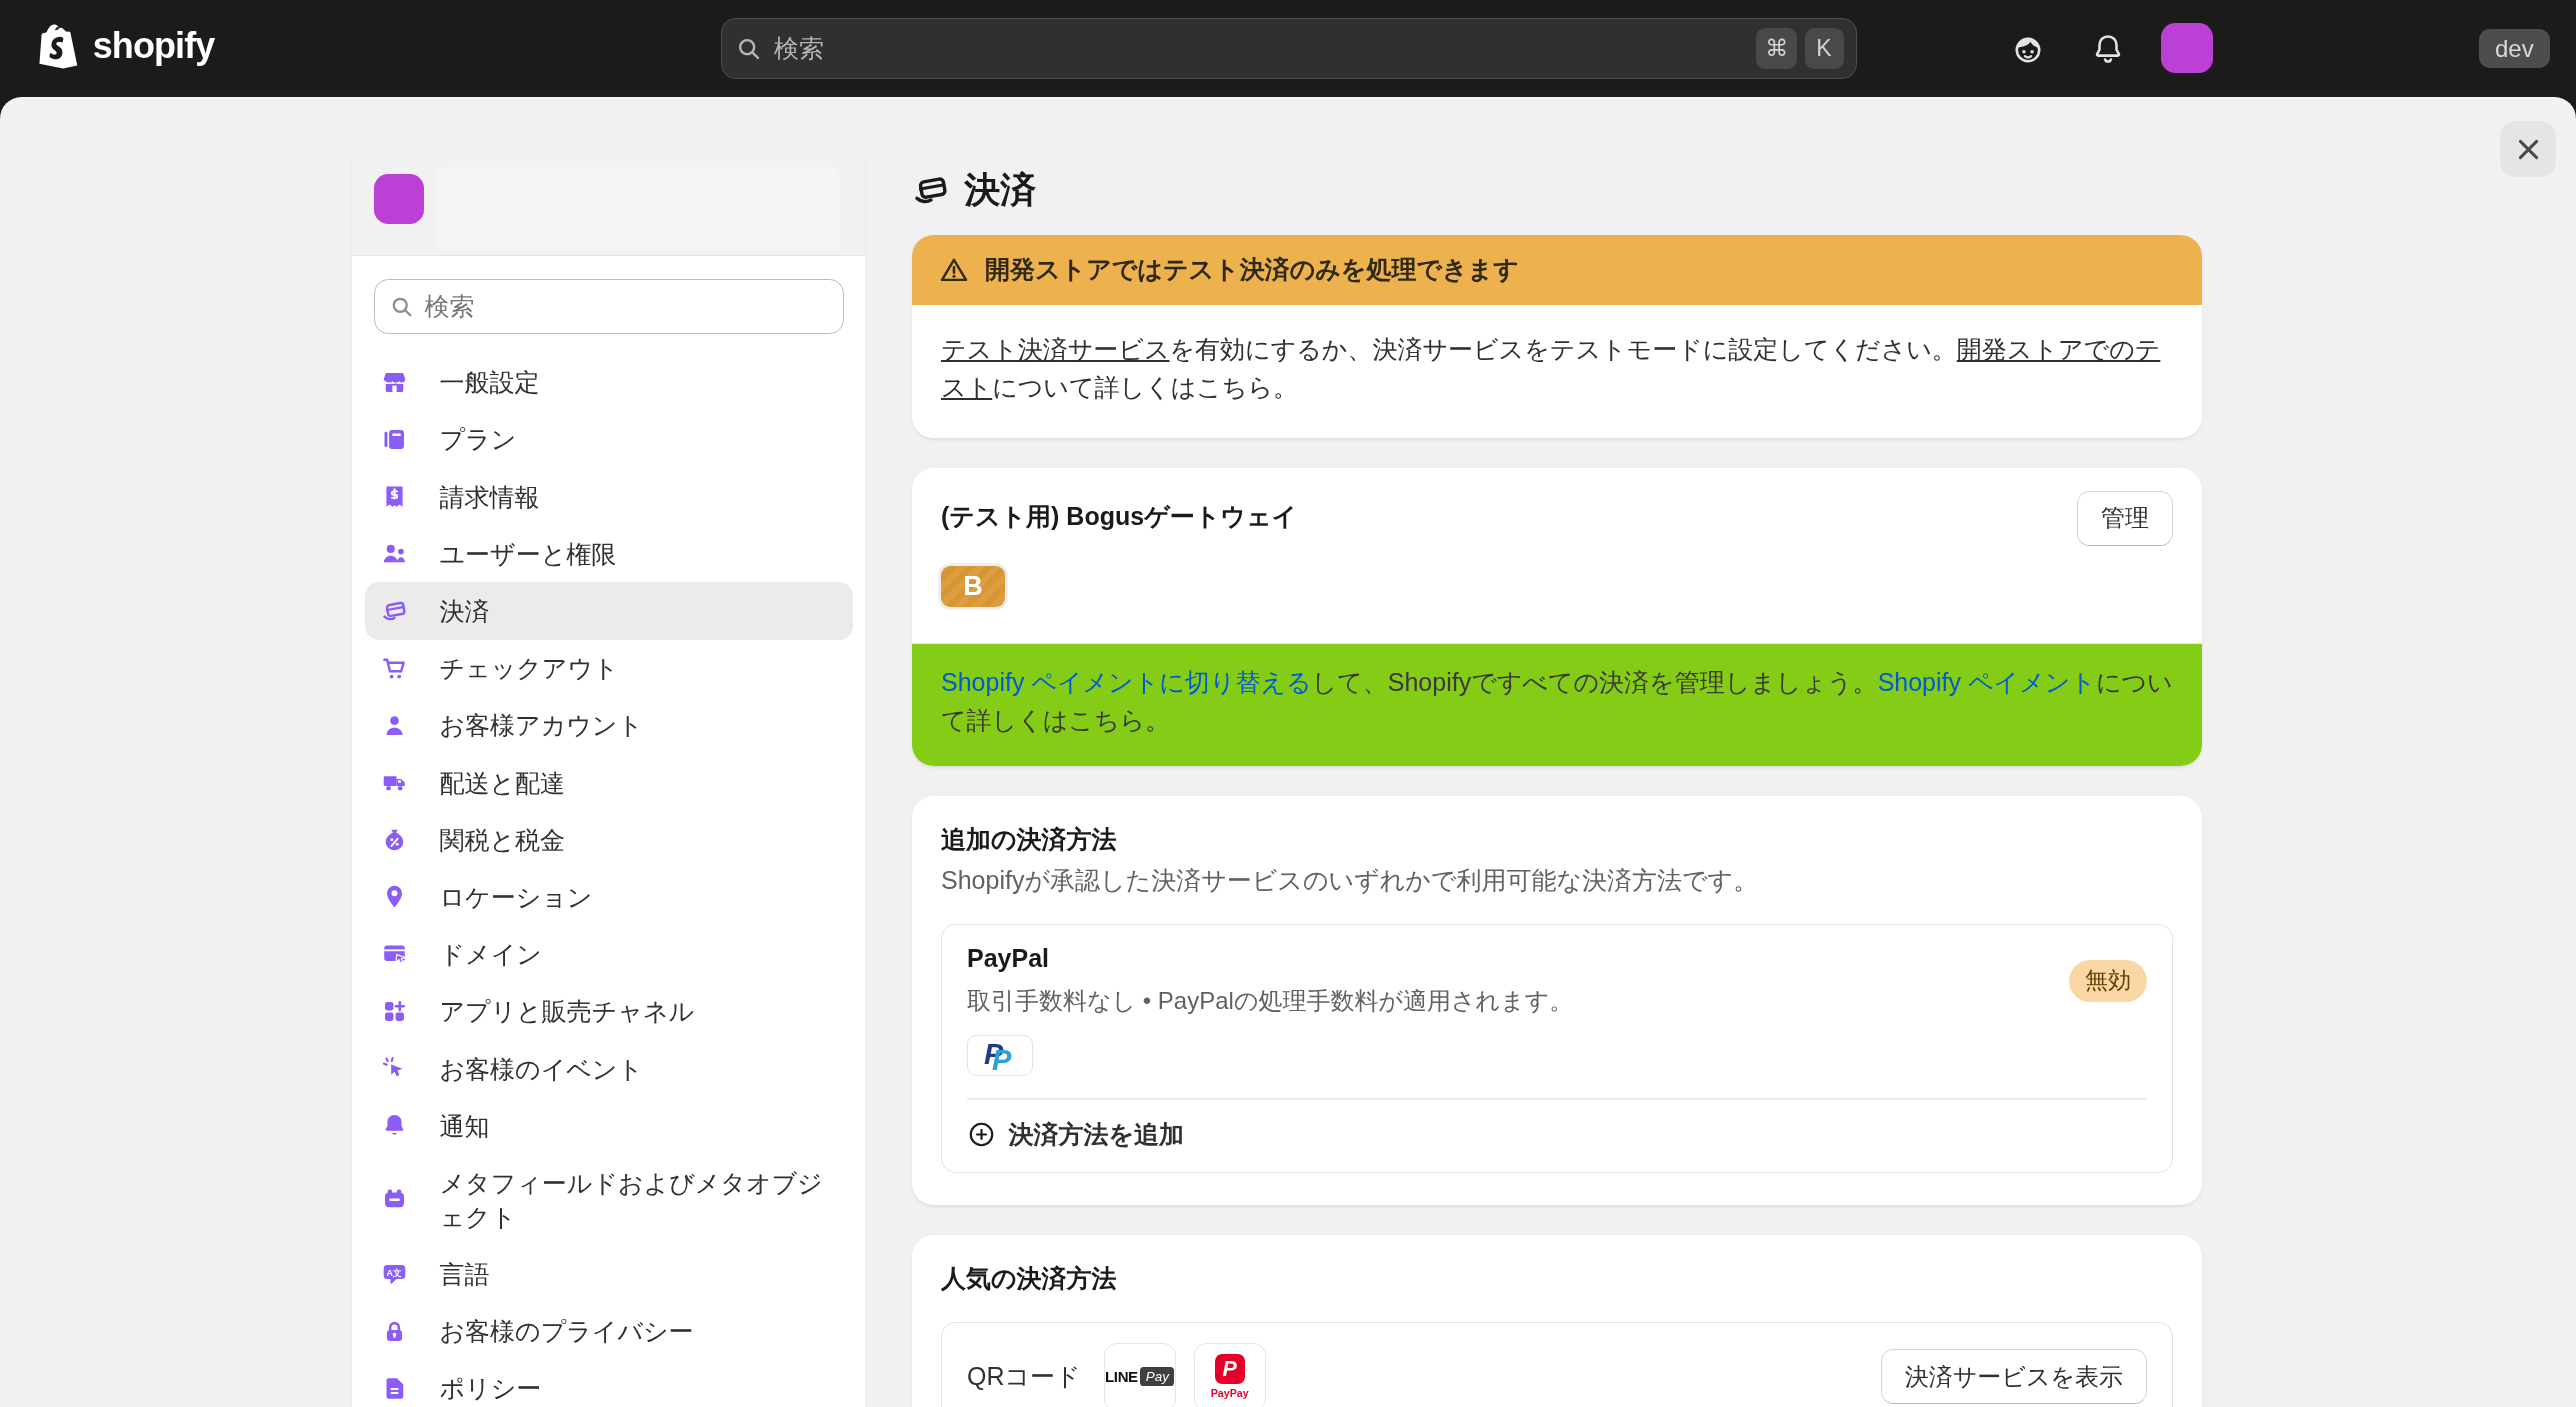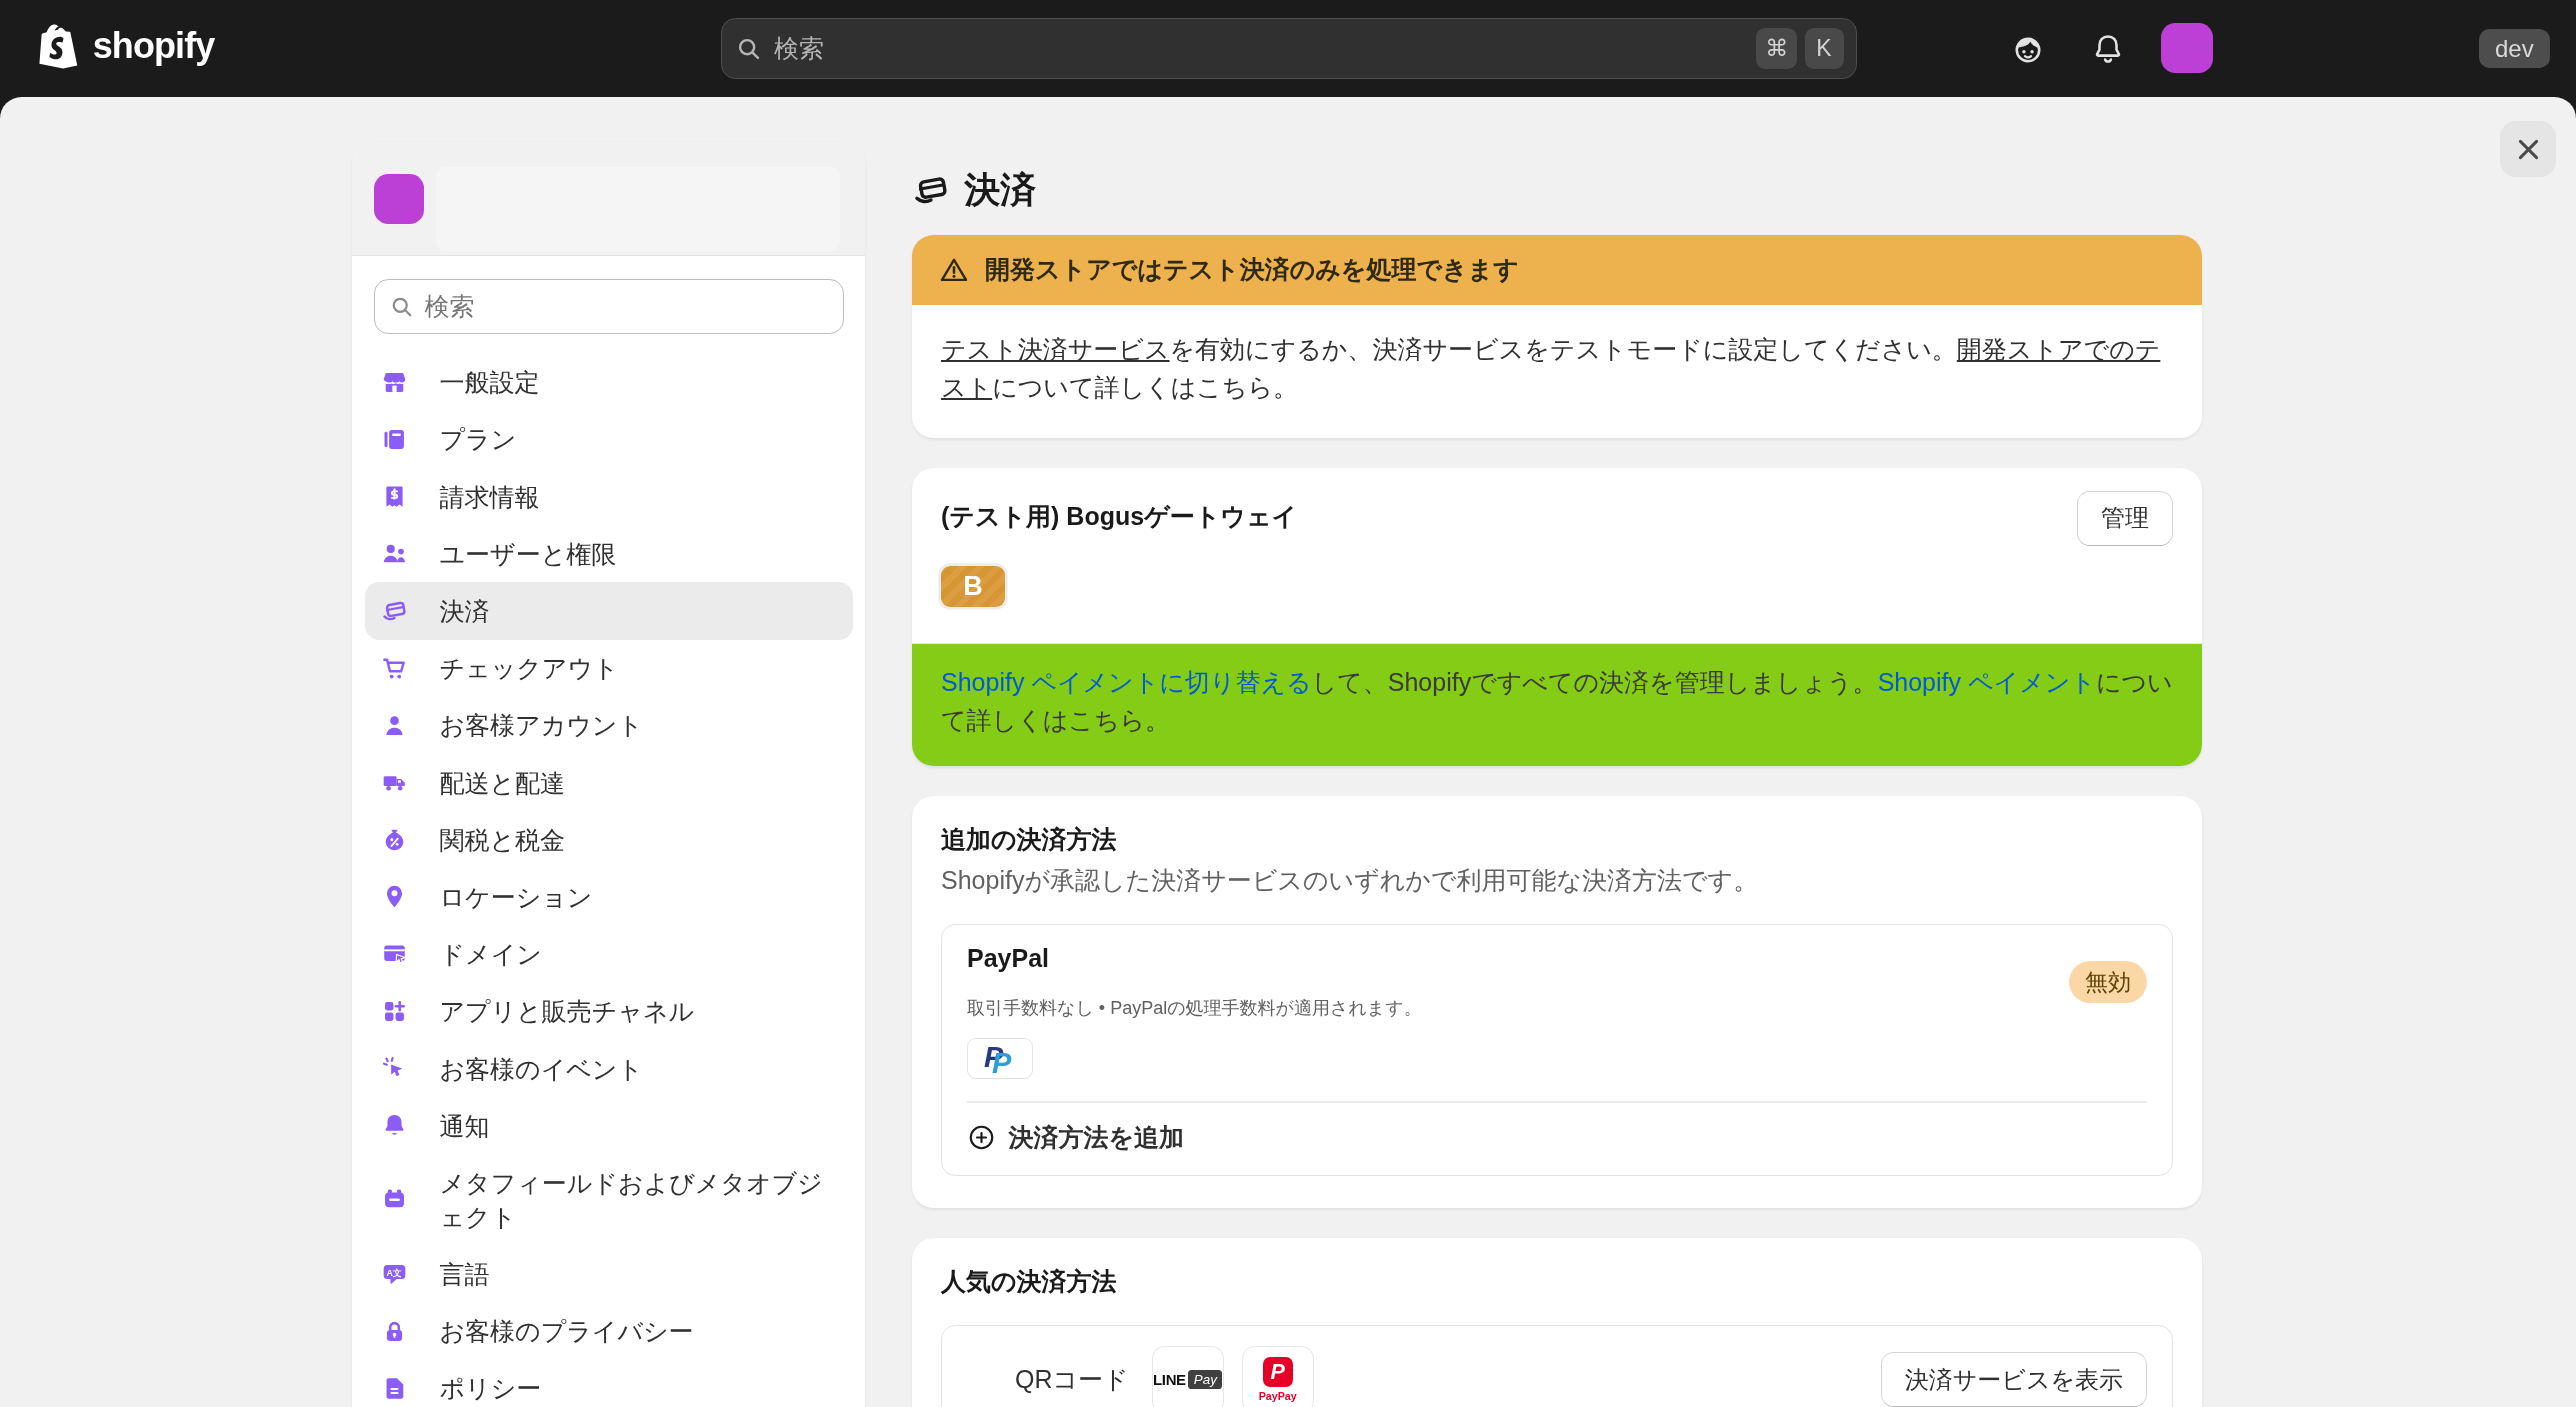--- a/index.html
+++ b/index.html
@@ -100,36 +100,36 @@
   .bogus-footer {
     background:#84cc16; border-top:0.9px solid #e8e8e8; border-radius:0 0 21.5px 21.5px;
     padding:19.7px 29px 27px; font-size:25px; line-height:38px; color:#3a3a3a;
   }
   .card-pad { padding:27px 29px 32px; }
   .card-pad h2 { font-size:25px; font-weight:bold; color:#1a1a1a; }
   .card-sub { margin-top:7.2px; font-size:25px; color:#616161; }
   .inner-box { margin-top:27px; border:0.9px solid #e3e3e3; border-radius:14.3px; padding:19.7px 25px 21.5px; }
   .pm-row { display:flex; align-items:center; justify-content:space-between; }
   .pm-name { font-size:25px; font-weight:bold; color:#1a1a1a; }
-  .pm-desc { margin-top:23px; font-size:18px; color:#616161; }
+  .pm-desc { margin-top:12px; font-size:24px; color:#616161; }
   .status-badge {
     background:#fbd7a6; color:#5e4200; font-size:23px; padding:5.4px 16px; border-radius:894px; white-space:nowrap;
   }
   .logo-tile {
     margin-top:18px; width:66px; height:41px; border:0.9px solid #e3e3e3; border-radius:9px;
     display:flex; align-items:center; justify-content:center; position:relative; overflow:hidden; background:#fff;
   }
   .pp-back { position:absolute; left:16px; top:1.8px; font-size:29px; font-weight:bold; font-style:italic; color:#253b80; }
   .pp-front { position:absolute; left:24px; top:7.2px; font-size:29px; font-weight:bold; font-style:italic; color:#2a9fd8; }
   .divider { margin-top:21.5px; height:1.8px; background:#ebebeb; }
   .add-row { margin-top:18px; display:flex; align-items:center; gap:12.5px; cursor:pointer; }
   .add-row svg { width:29px; height:29px; }
   .add-label { font-size:25px; font-weight:600; color:#303030; }
   .qr-row { display:flex; align-items:center; }
-  .qr-label { font-size:25px; color:#303030; margin-right:23px;margin-left:48px; }
+  .qr-label { font-size:25px; color:#303030; margin-right:23px; }
   .prov-tile {
     width:72px; height:68px; border:0.9px solid #e6e6e6; border-radius:12.5px; background:#fff;
     display:flex; align-items:center; justify-content:center; flex-direction:column; margin-right:18px;
   }
   .linepay { display:flex; align-items:center; }
   .linepay-brand { font-size:15px; font-weight:800; color:#111; letter-spacing:-0.4px; }
   .linepay-pay {
     margin-left:2.7px; background:#404040; color:#fff; font-size:13.4px; font-weight:400; font-style:italic;
     border-radius:3.6px; padding:2.7px 5.4px; line-height:1;
   }

